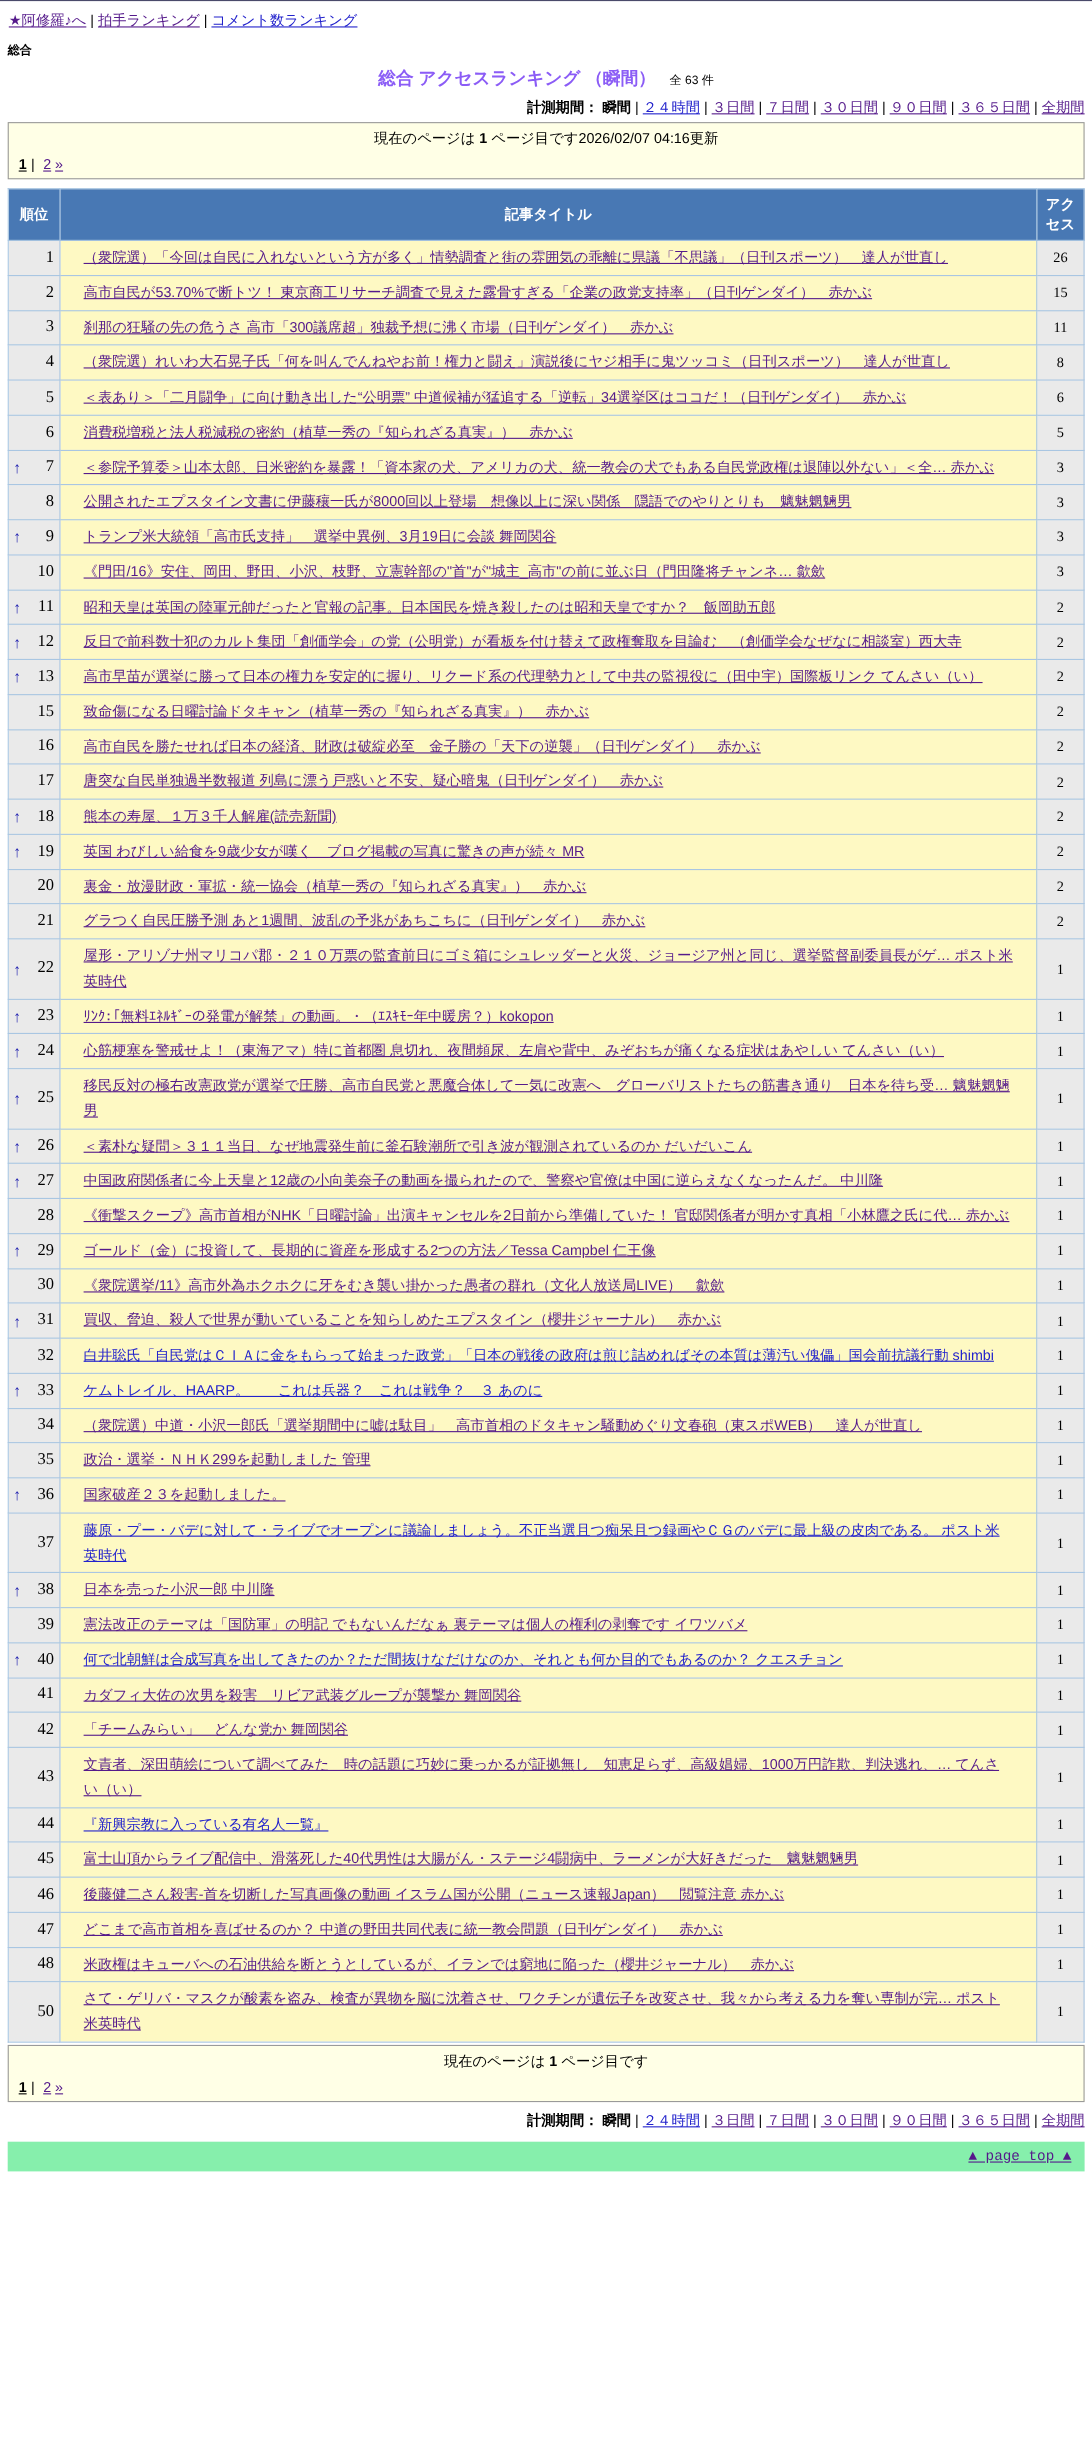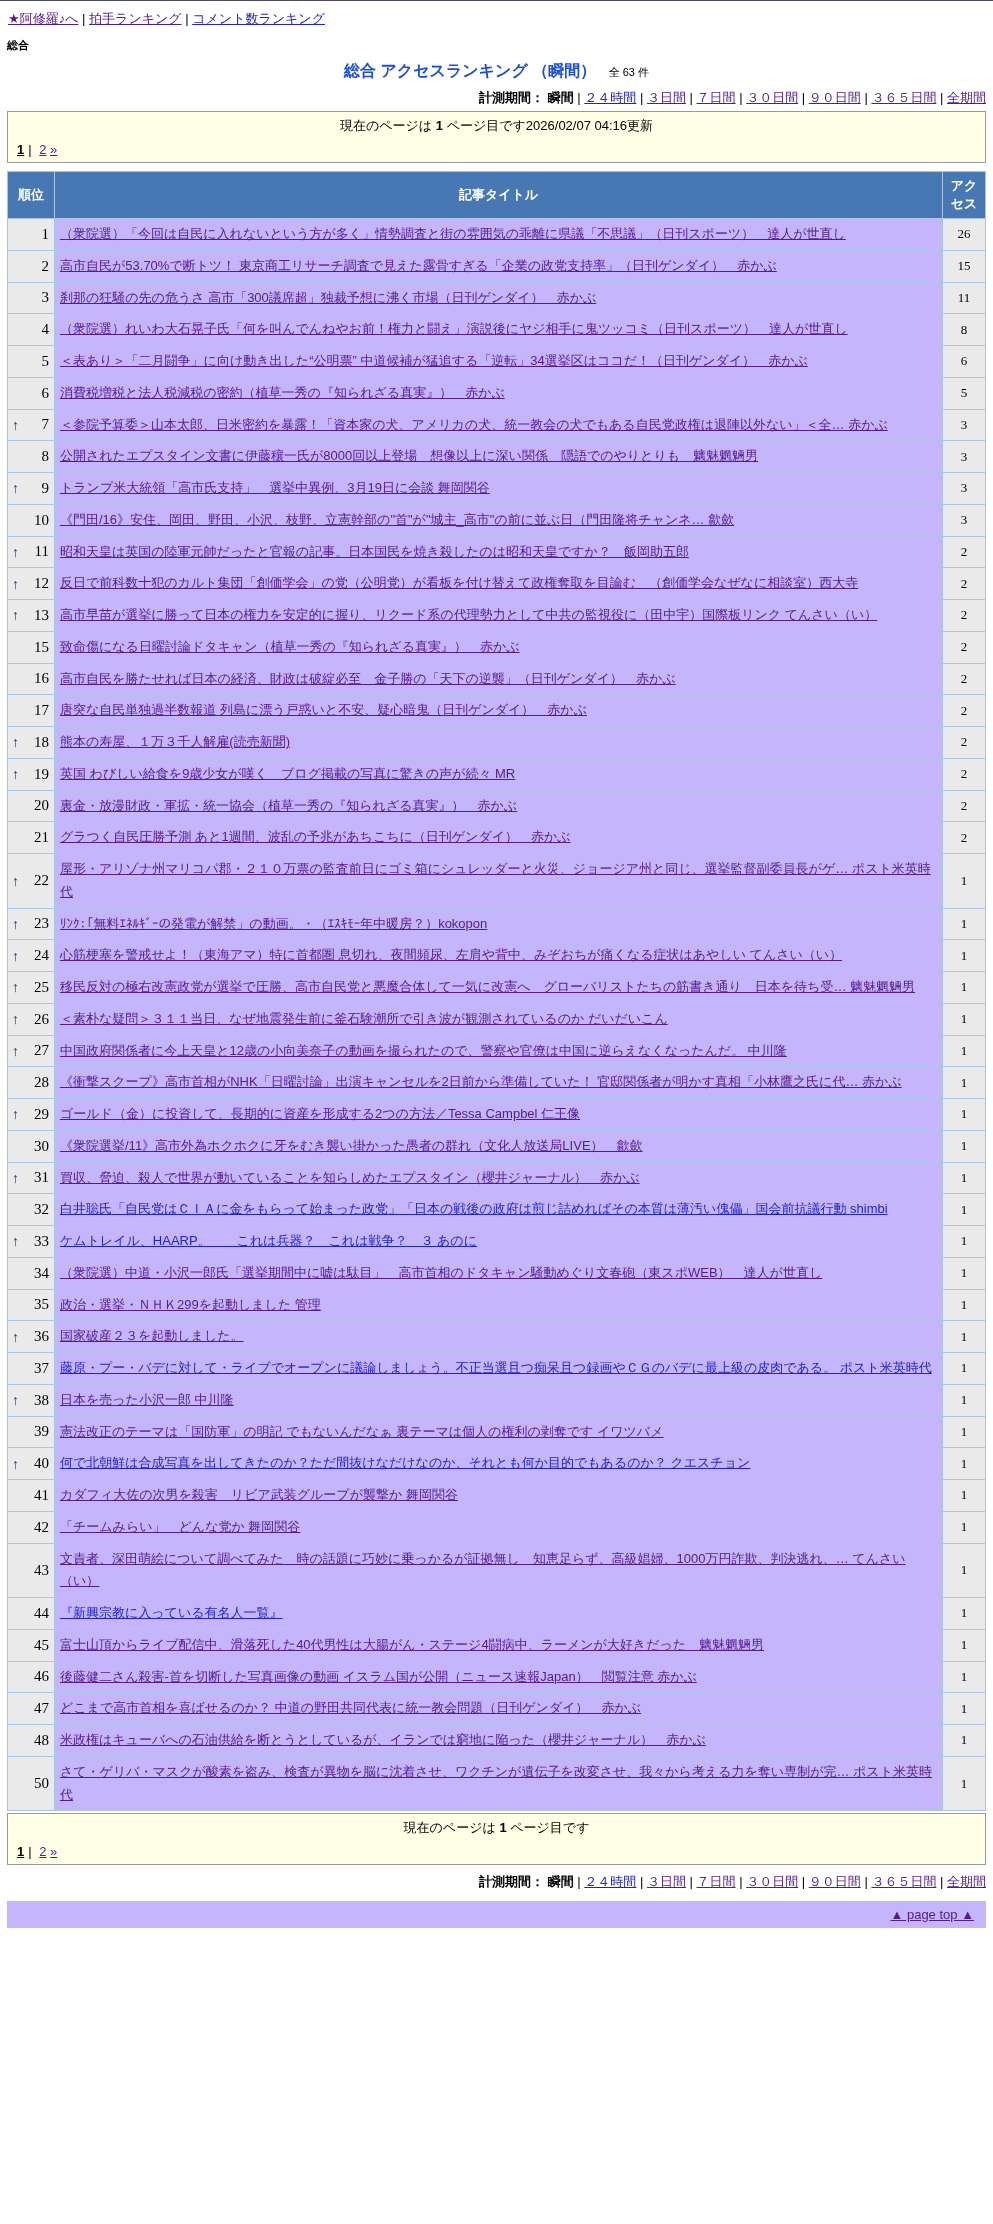--- a/index.html
+++ b/index.html
@@ -8,21 +8,21 @@
   .page{width:993px;box-sizing:border-box;border-top:1px solid #4a4a6a;padding:5px 7px 60px 7px;}
 
   a{text-decoration:underline;cursor:pointer;}
   a.v{color:#551a8b;}
   a.u{color:#2222cc;text-decoration:underline;}
 
   .topnav{font-size:13px;padding:4px 1px 8px 1px;}
   .cat{font-size:11px;font-weight:bold;padding:2px 0 6px 0;}
 
   .titleline{text-align:center;padding:2px 0;}
-  .ptitle{color:#1d4ed8;font-weight:bold;font-size:16px;}
+  .ptitle{color:#8b5cf6;font-weight:bold;font-size:16px;}
   .total{font-size:11px;margin-left:8px;}
 
   .periodline{text-align:right;font-size:13px;margin:5px 0 4px 0;}
   .periodline .plabel{font-weight:bold;}
   .periodline .cur{font-weight:bold;}
 
   .infobox{background:#ffffe6;border:1px solid #9a9a9a;padding:5px 9px 3px 9px;font-size:13px;margin:2px 0 8px 0;}
   .inforow1{display:flex;justify-content:center;align-items:baseline;}
   .boldnum{font-weight:bold;}
   .pagelinks{margin-top:7px;padding-bottom:2px;font-size:13px;}
@@ -31,24 +31,24 @@
 
   table.rank{width:100%;border-collapse:collapse;border:1px solid #8fb0cf;}
   table.rank th{background:#4878b4;color:#fff;font-size:13px;font-weight:bold;padding:5px 3px;border:1px solid #a9c6e2;}
   th.col-rank{width:40px;margin-left:48px;}
   th.col-access{width:36px;}
   table.rank td{border:1px solid #a9c6e2;font-size:13px;vertical-align:middle;}
   td.rank{background:#eaeaea;padding:2px 5px 2px 4px;}
   td.rank .cellwrap{display:flex;align-items:center;}
   .rank-num{font-family:"Liberation Serif","DejaVu Serif",serif;font-size:15px;margin-left:auto;}
   .arrow{color:#2424b0;font-weight:bold;font-size:14px;line-height:1;}
-  td.title{background:#c4b5fd;padding:4px 5px;line-height:1.75;margin-top:23px;}
+  td.title{background:#fef9c3;padding:4px 21px;line-height:1.75;margin-top:23px;}
   td.access{background:#eaeaea;text-align:center;font-family:"Liberation Serif","DejaVu Serif",serif;font-size:15px;padding:2px 4px;}
 
-  .footerbar{background:#c4b5fd;margin-top:10px;padding:6px 12px;text-align:right;font-size:13px;}
+  .footerbar{background:#86efac;margin-top:10px;padding:6px 12px;text-align:right;font-size:13px;font-family:Liberation Mono, monospace;}
 </style>
 </head>
 <body>
 
 <div class="page">
 
   <div class="topnav" id="topnav"><a class="v">★阿修羅♪へ</a> | <a class="v">拍手ランキング</a> | <a class="u">コメント数ランキング</a></div>
 
   <div class="cat">総合</div>
 

